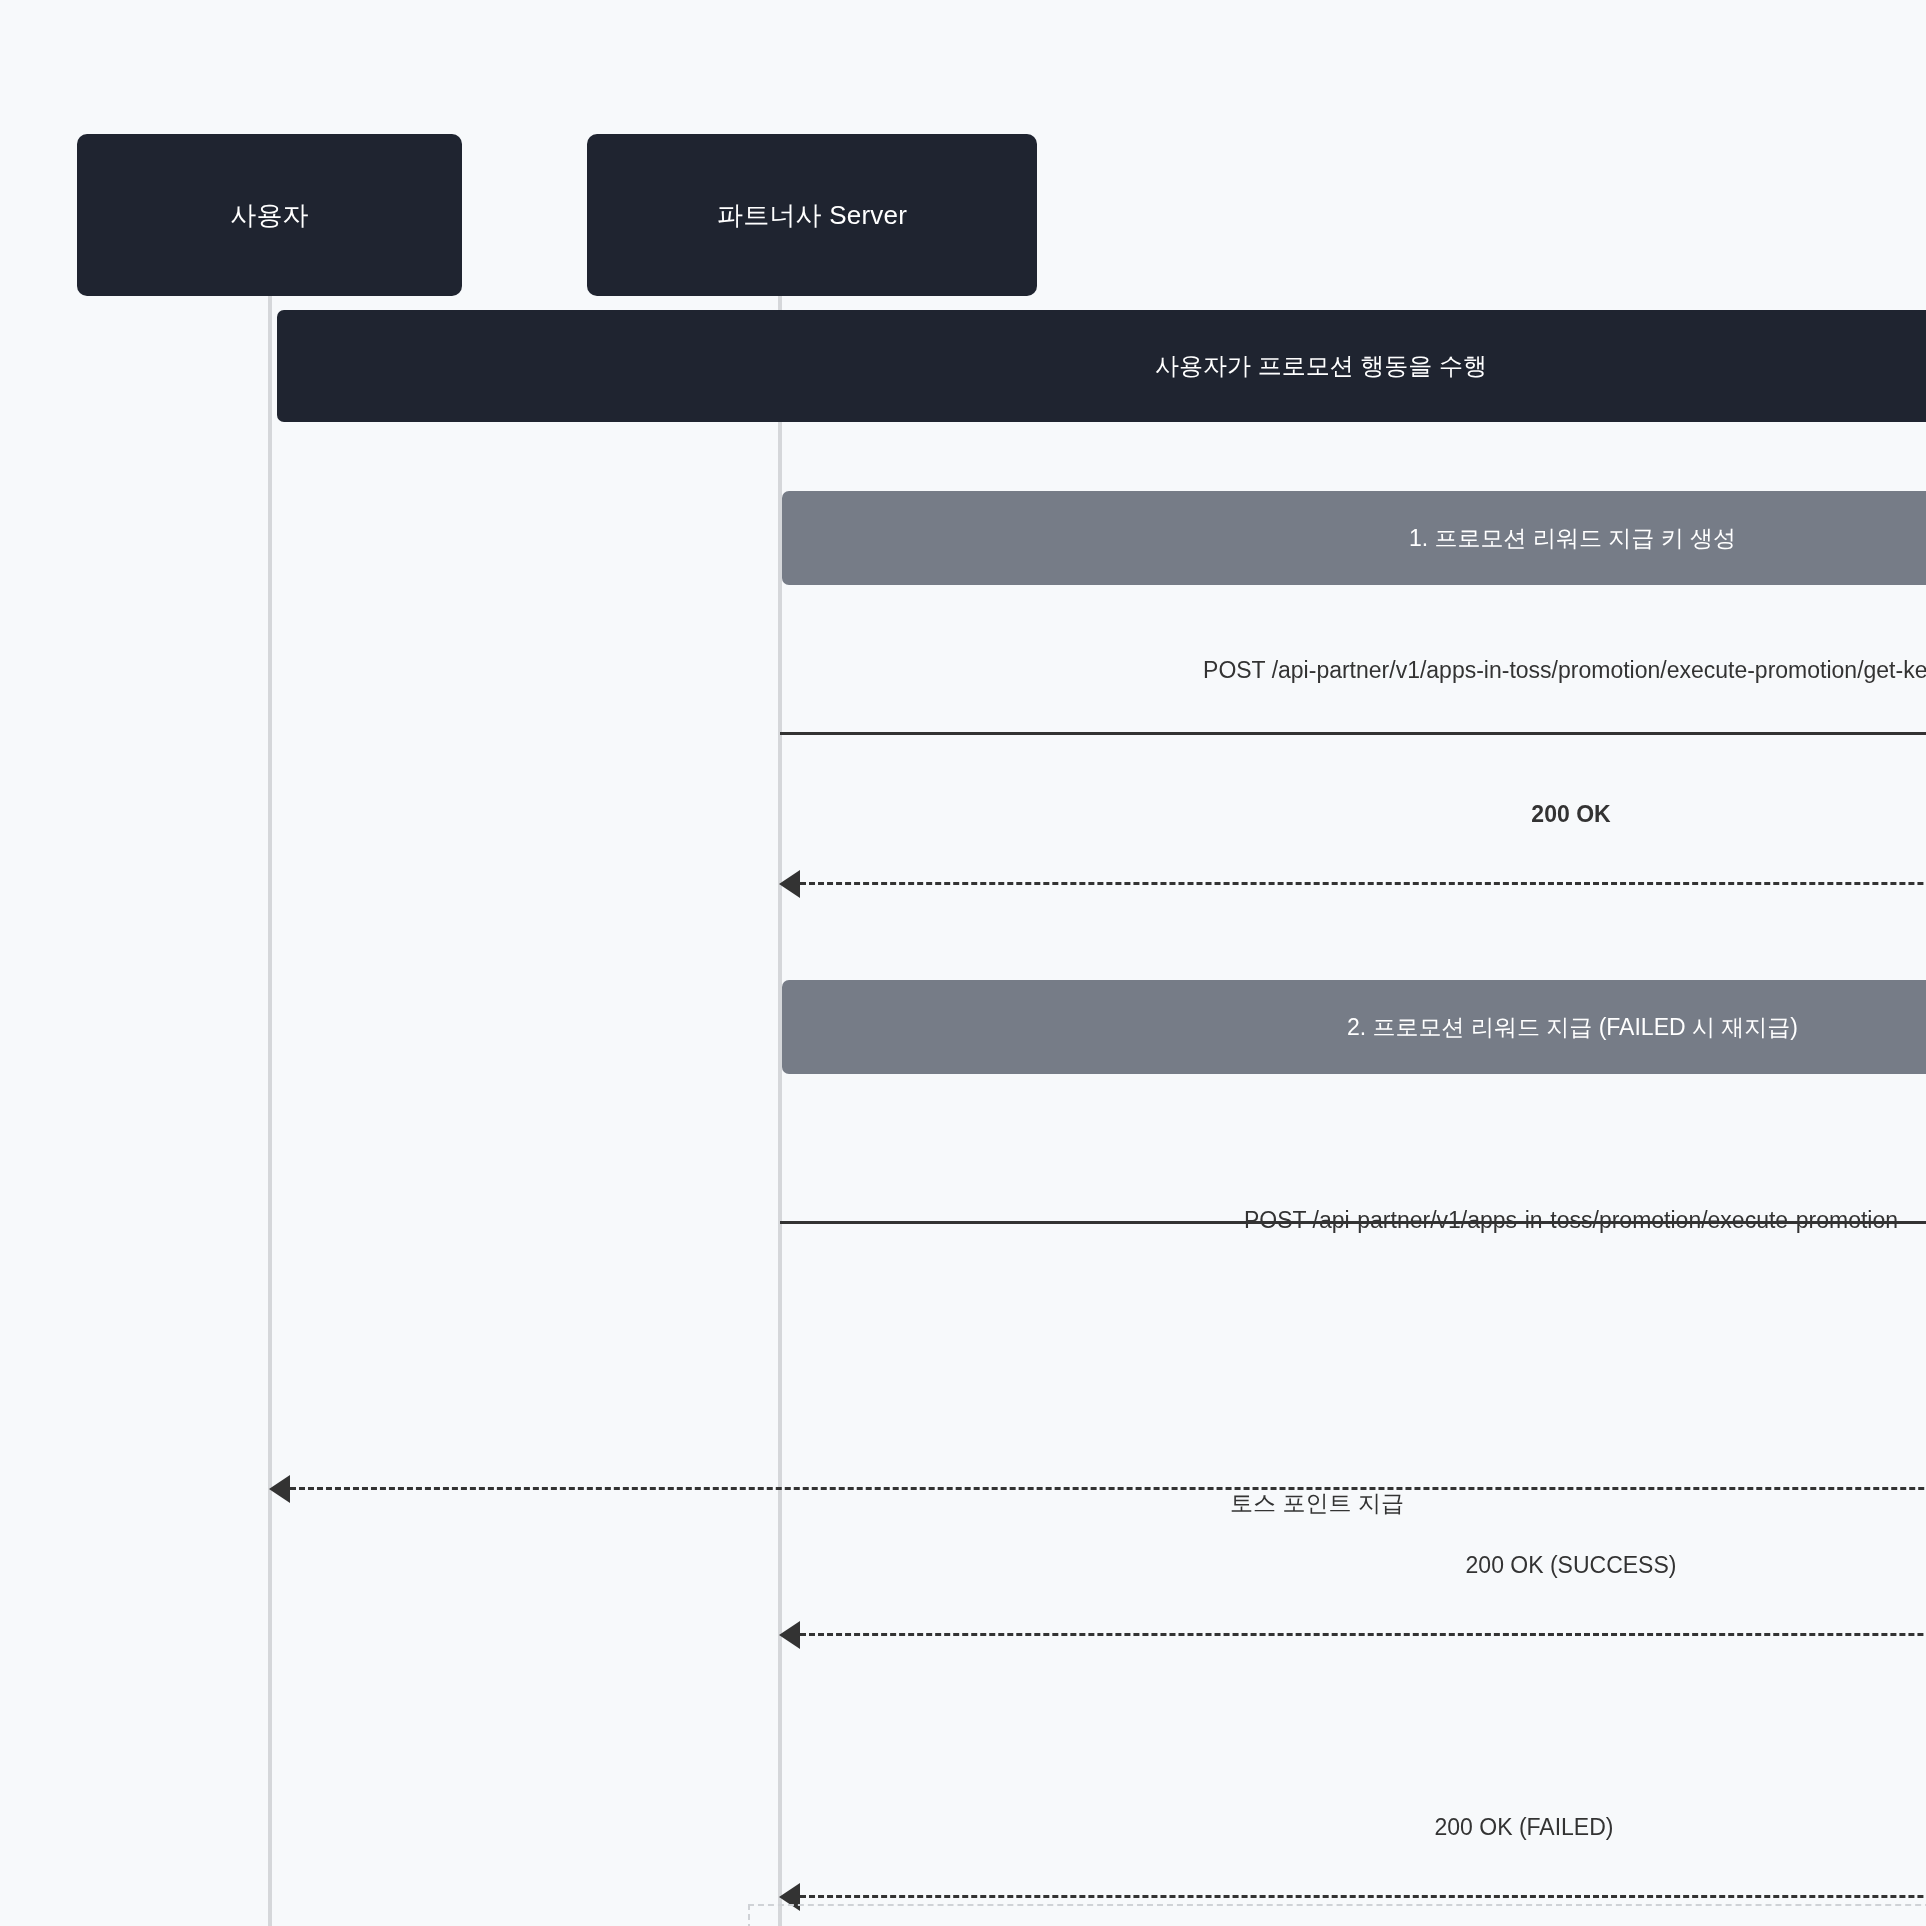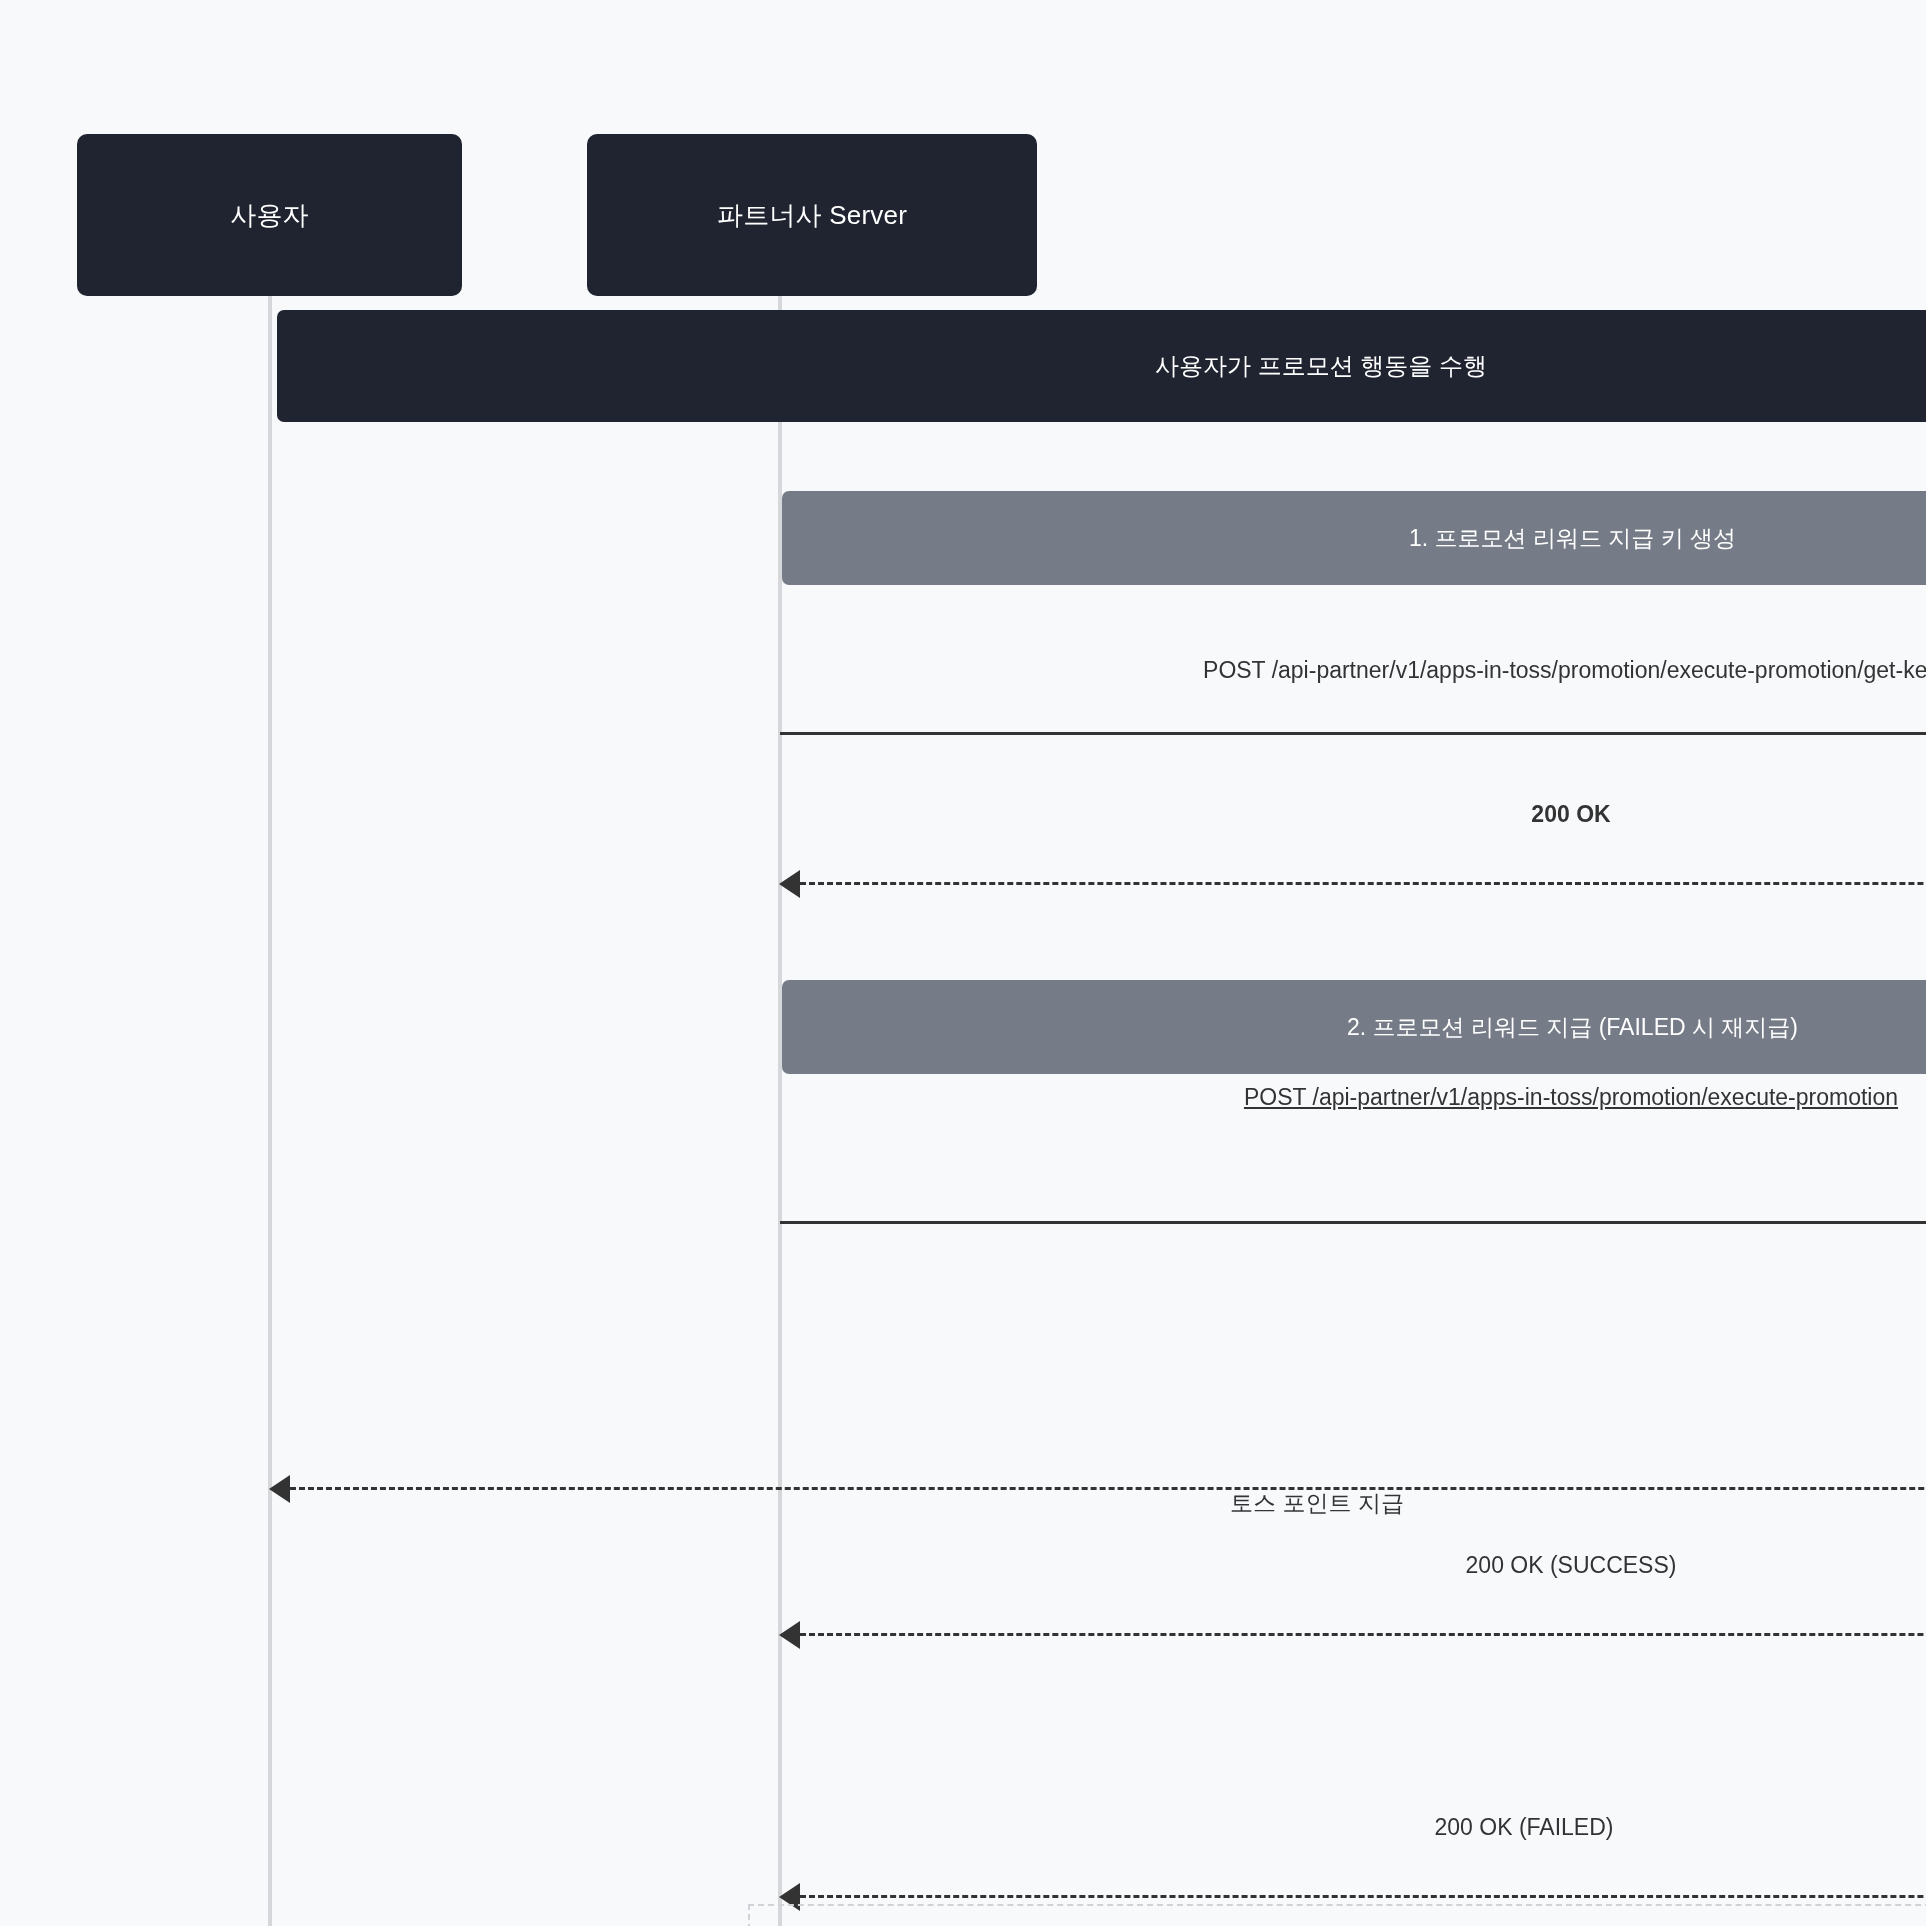--- a/index.html
+++ b/index.html
@@ -139,21 +139,21 @@
   <div class="arrow-line" style="left:780px; top:732px; width:1565px;"></div>
 
   <div class="msg-label" style="left:1571px; top:801px;font-weight:bold;">200 OK</div>
   <div class="arrow-line dashed" style="left:800px; top:882px; width:1565px;"></div>
   <div class="arrow-head left" style="left:779px; top:870px;"></div>
 
   <div class="section-bar" style="left:782px; top:980px; width:1581px; height:94px;">
     <span>2. 프로모션 리워드 지급 (FAILED 시 재지급)</span>
   </div>
 
-  <div class="msg-label" style="left:1571px; top:1084px;text-decoration:underline;">POST /api-partner/v1/apps-in-toss/promotion/execute-promotion</div>
+  <div class="msg-label" style="left:1571px; top:1207px;">POST /api-partner/v1/apps-in-toss/promotion/execute-promotion</div>
   <div class="arrow-line" style="left:780px; top:1221px; width:1565px;"></div>
 
   <div class="msg-label" style="left:1317px; top:1488px;">토스 포인트 지급</div>
   <div class="arrow-line dashed" style="left:290px; top:1487px; width:2075px;"></div>
   <div class="arrow-head left" style="left:269px; top:1475px;"></div>
 
   <div class="msg-label" style="left:1571px; top:1552px;text-align:right;">200 OK (SUCCESS)</div>
   <div class="arrow-line dashed" style="left:800px; top:1633px; width:1565px;"></div>
   <div class="arrow-head left" style="left:779px; top:1621px;"></div>
 

